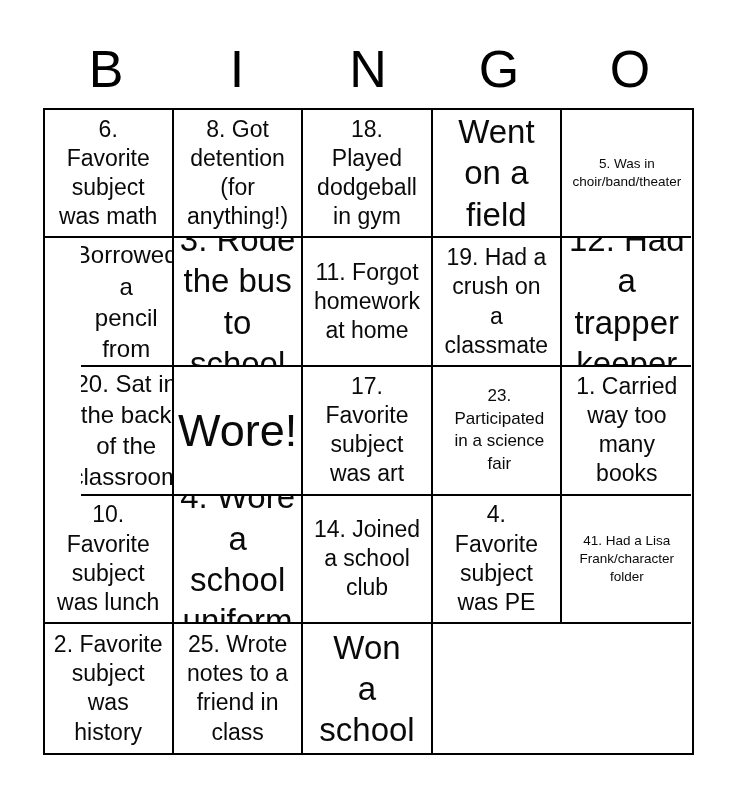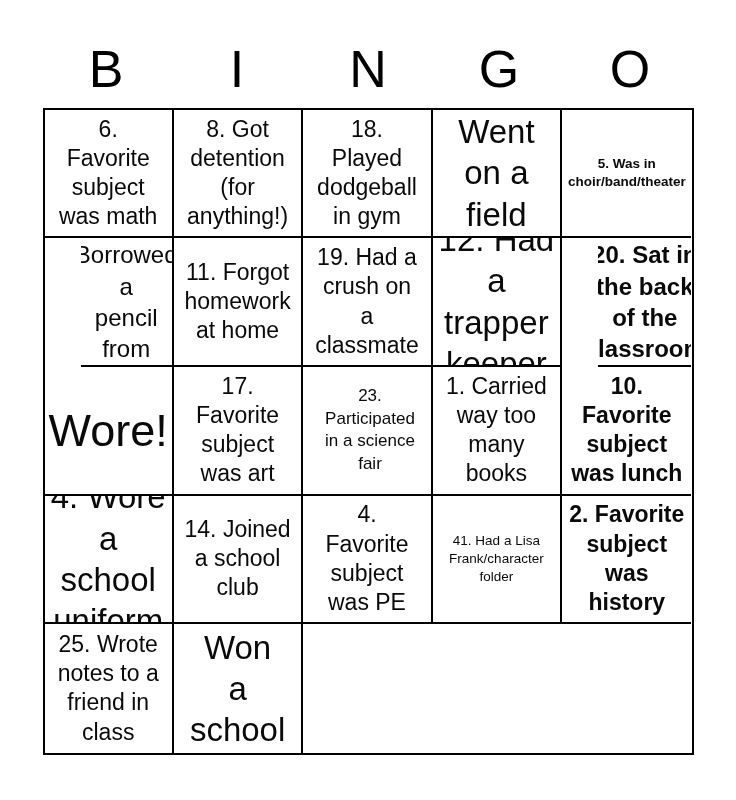--- a/index.html
+++ b/index.html
@@ -45,21 +45,21 @@
     border-right: 2px solid #000000;
     border-bottom: 2px solid #000000;
     display: flex;
     align-items: center;
     justify-content: center;
     text-align: center;
     white-space: pre-line;
     padding: 2px 3px;
     overflow: hidden;
   }
-  .cell:nth-child(5n) { border-right: none; font-weight: bold; }
+  .cell:nth-child(5n) { border-right: none; }
   .cell:nth-child(n+21) { border-bottom: none; }
 
   .sz-xs   { font-size: 13.5px; line-height: 1.35; }
   .sz-sm   { font-size: 17px;   line-height: 1.32; padding-left: 9px; }
   .sz-md   { font-size: 24px;   line-height: 1.3; margin-left: 36px;  }
   .sz-lg   { font-size: 23px;   line-height: 1.27; }
   .sz-xl   { font-size: 33px;   line-height: 1.25; }
   .sz-free { font-size: 45px;   line-height: 1.1;  }
 </style>
 </head>
@@ -92,20 +92,23 @@
     <div class="cell sz-xl">24. Went
 on a field
 trip</div>
     <div class="cell sz-xs">5. Was in
 choir/band/theater</div>
 
     <div class="cell sz-md">15.
 Borrowed a
 pencil from
 someone</div>
+    <div class="cell sz-xl">3. Rode
+the bus
+to school</div>
     <div class="cell sz-lg">11. Forgot
 homework
 at home</div>
     <div class="cell sz-lg">19. Had a
 crush on
 a
 classmate</div>
 
     <div class="cell sz-xl">12. Had
 a trapper

